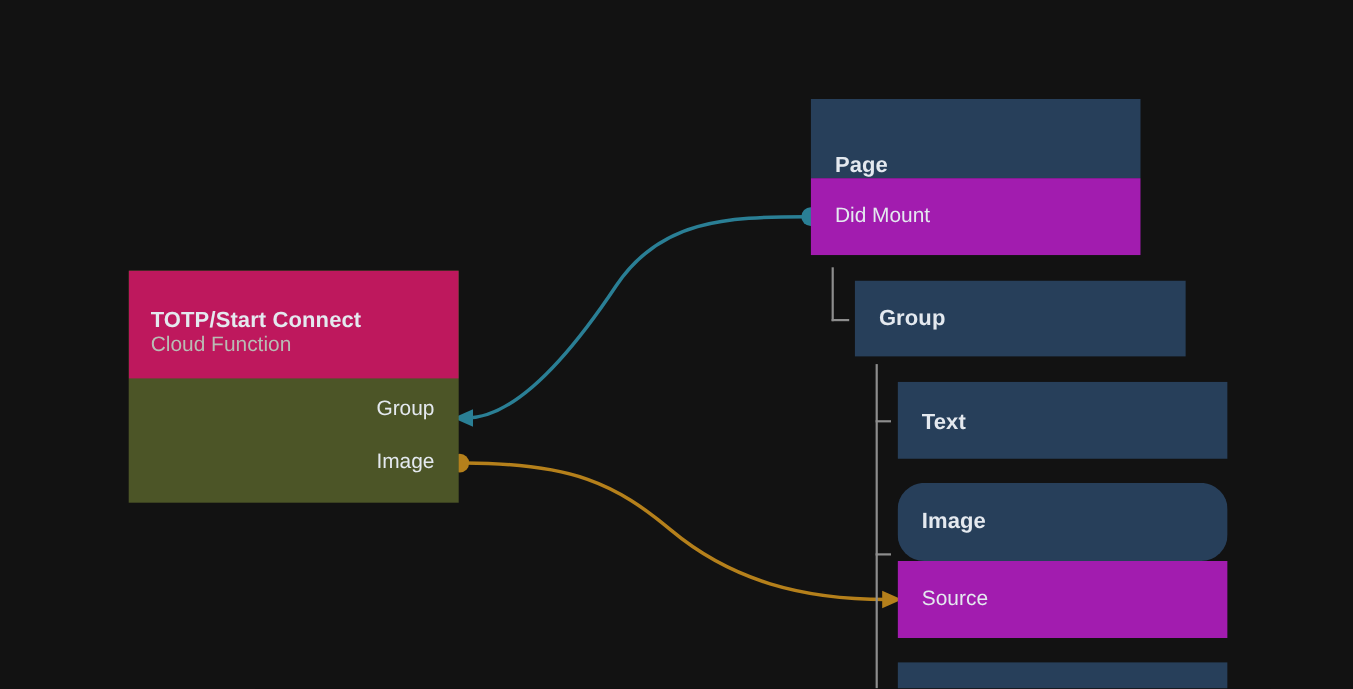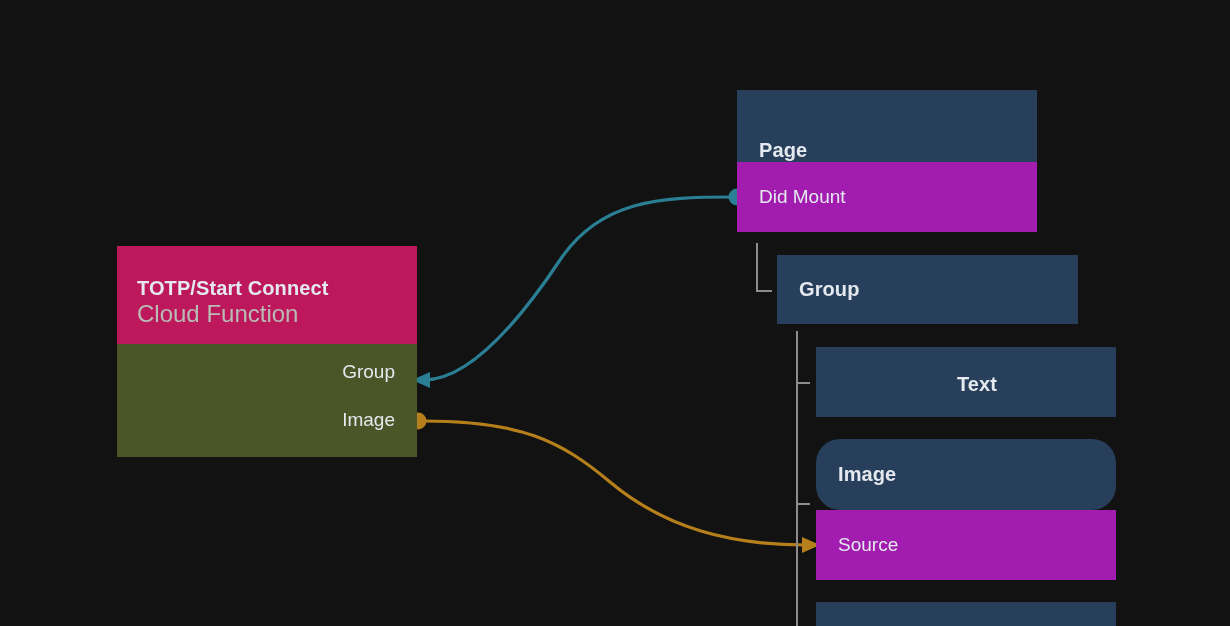--- a/index.html
+++ b/index.html
@@ -43,21 +43,21 @@
     justify-content: center;
   }
   .node-title {
     font-size: 20px;
     font-weight: bold;
     color: #e4e9ef;
     letter-spacing: .1px;
     line-height: 1.15;
   }
   .node-subtitle {
-    font-size: 24px;
+    font-size: 19px;
     font-weight: normal;
     color: #b9bcb4;
     line-height: 1.2;
   }
   .port-row {
     box-sizing: border-box;
     display: flex;
     align-items: center;
     font-size: 19px;
     color: #e4e9ef;
@@ -142,21 +142,21 @@
     </div>
   </div>
 
   <div class="node node-blue" style="left:777px; top:255px; width:301px; height:87px;">
     <div class="node-header" style="height:69px;">
       <div class="node-title">Group</div>
     </div>
   </div>
 
   <div class="node node-blue" style="left:816px; top:347px; width:300px; height:70px;">
-    <div class="node-header" style="height:74px;align-items:center;">
+    <div class="node-header" style="height:74px;">
       <div class="node-title">Text</div>
     </div>
   </div>
 
   <div class="node node-blue" style="left:816px; top:439px; width:300px; height:142px;">
     <div class="node-header" style="height:71px;border-radius:24px;">
       <div class="node-title">Image</div>
     </div>
     <div class="port-row" style="height:70px;text-align:center;">
       <span>Source</span>

